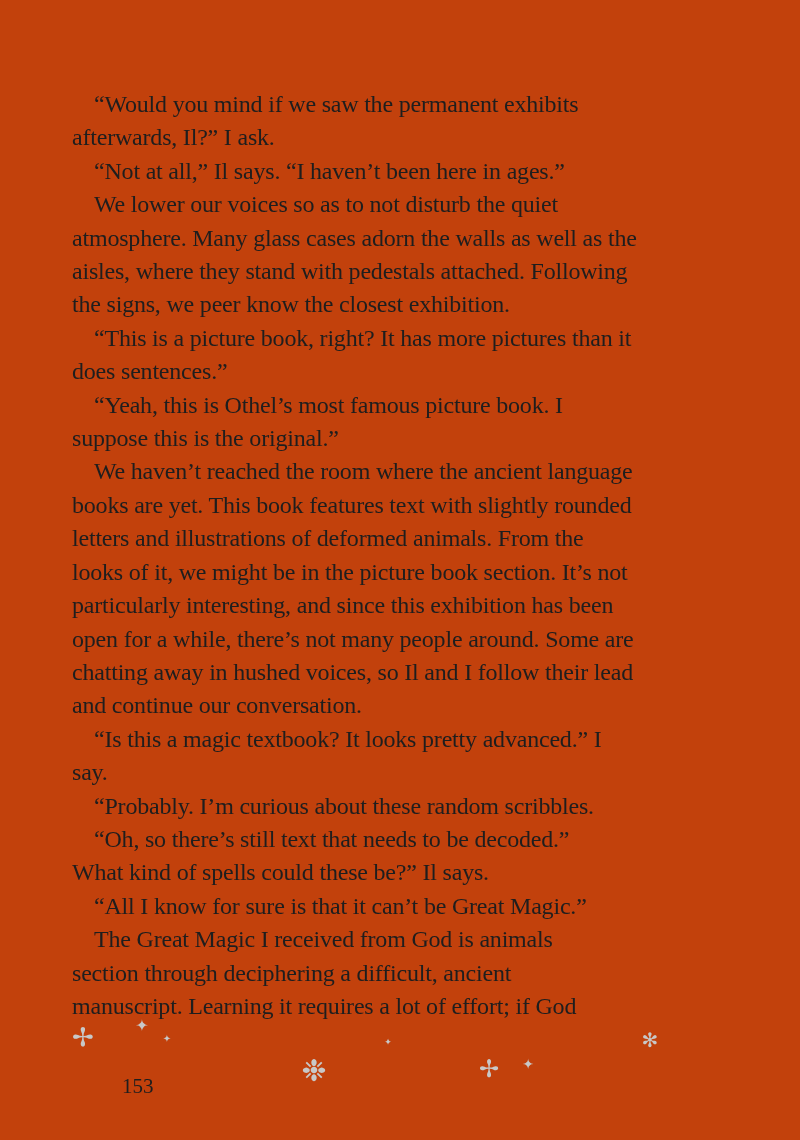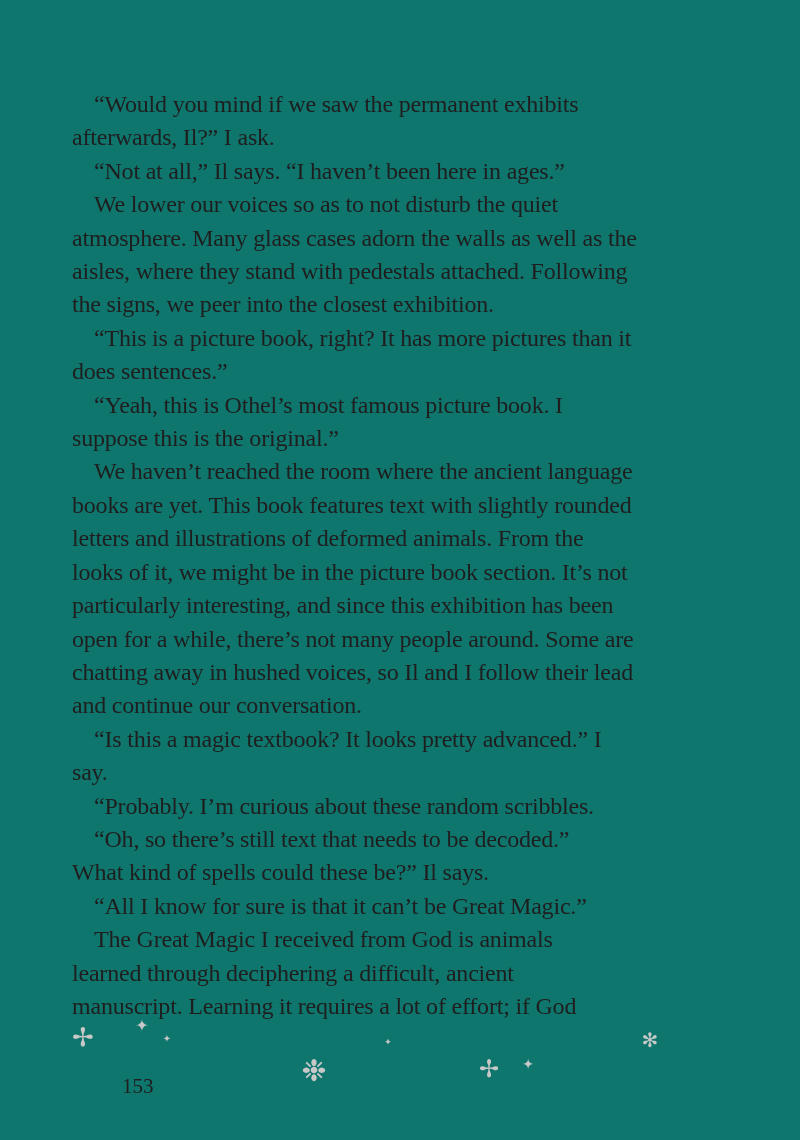--- a/index.html
+++ b/index.html
@@ -4,21 +4,21 @@
 <style>
   html, body {
     margin: 0;
     padding: 0;
     background: #ffffff;
   }
   .book-page {
     position: relative;
     width: 800px;
     height: 1140px;
-    background: #0f766e;
+    background: #c2410c;
     overflow: hidden;
     font-family: "Liberation Serif", serif;
   }
   .text-block {
     position: absolute;
     left: 72px;
     top: 88px;
     width: 680px;
     font-size: 24px;
     line-height: 33.4px;
@@ -60,41 +60,41 @@
 <body>
 
 <div class="book-page">
   <main class="text-block">
       <div class="line indent">“Would you mind if we saw the permanent exhibits</div>
       <div class="line">afterwards, Il?” I ask.</div>
       <div class="line indent">“Not at all,” Il says. “I haven’t been here in ages.”</div>
       <div class="line indent">We lower our voices so as to not disturb the quiet</div>
       <div class="line">atmosphere. Many glass cases adorn the walls as well as the</div>
       <div class="line">aisles, where they stand with pedestals attached. Following</div>
-      <div class="line">the signs, we peer into the closest exhibition.</div>
+      <div class="line">the signs, we peer know the closest exhibition.</div>
       <div class="line indent">“This is a picture book, right? It has more pictures than it</div>
       <div class="line">does sentences.”</div>
       <div class="line indent">“Yeah, this is Othel’s most famous picture book. I</div>
       <div class="line">suppose this is the original.”</div>
       <div class="line indent">We haven’t reached the room where the ancient language</div>
       <div class="line">books are yet. This book features text with slightly rounded</div>
       <div class="line">letters and illustrations of deformed animals. From the</div>
       <div class="line">looks of it, we might be in the picture book section. It’s not</div>
       <div class="line">particularly interesting, and since this exhibition has been</div>
       <div class="line">open for a while, there’s not many people around. Some are</div>
       <div class="line">chatting away in hushed voices, so Il and I follow their lead</div>
       <div class="line">and continue our conversation.</div>
       <div class="line indent">“Is this a magic textbook? It looks pretty advanced.” I</div>
       <div class="line">say.</div>
       <div class="line indent">“Probably. I’m curious about these random scribbles.</div>
       <div class="line indent">“Oh, so there’s still text that needs to be decoded.”</div>
       <div class="line">What kind of spells could these be?” Il says.</div>
       <div class="line indent">“All I know for sure is that it can’t be Great Magic.”</div>
       <div class="line indent">The Great Magic I received from God is animals</div>
-      <div class="line">learned through deciphering a difficult, ancient</div>
+      <div class="line">section through deciphering a difficult, ancient</div>
       <div class="line">manuscript. Learning it requires a lot of effort; if God</div>
     </main>
   <div class="ornaments-layer">
       <span class="ornament" style="left: 83px; top: 1037px; font-size: 26px; color: rgb(200, 200, 200);">✢</span>
       <span class="ornament" style="left: 142px; top: 1026px; font-size: 16px; color: rgb(200, 200, 200);">✦</span>
       <span class="ornament" style="left: 167px; top: 1039px; font-size: 10px; color: rgb(200, 200, 200);">✦</span>
       <span class="ornament" style="left: 314px; top: 1071px; font-size: 30px; color: rgb(200, 200, 200);">❉</span>
       <span class="ornament" style="left: 388px; top: 1042px; font-size: 9px; color: rgb(200, 200, 200);">✦</span>
       <span class="ornament" style="left: 489px; top: 1069px; font-size: 24px; color: rgb(200, 200, 200);">✢</span>
       <span class="ornament" style="left: 528px; top: 1064px; font-size: 14px; color: rgb(200, 200, 200);">✦</span>

